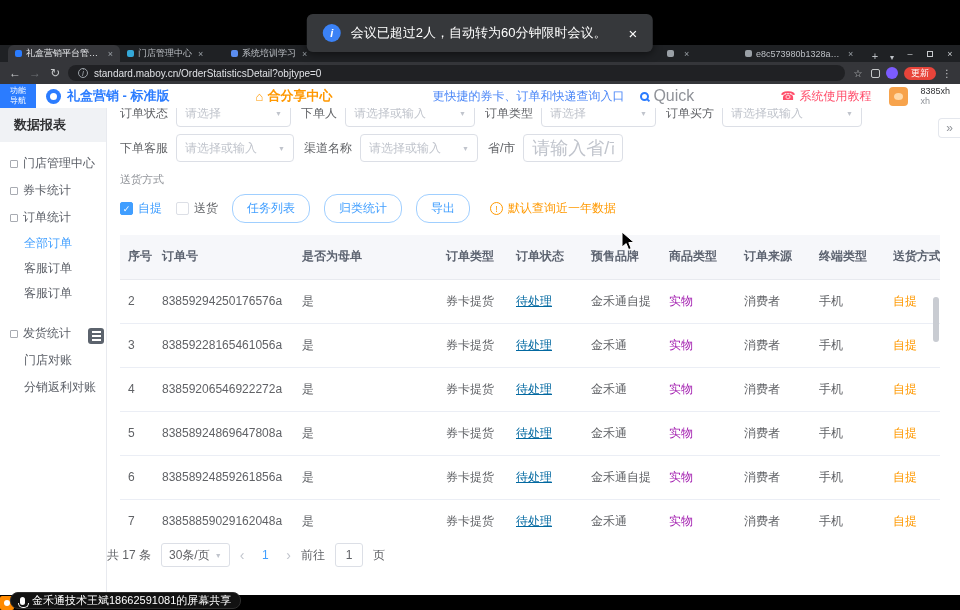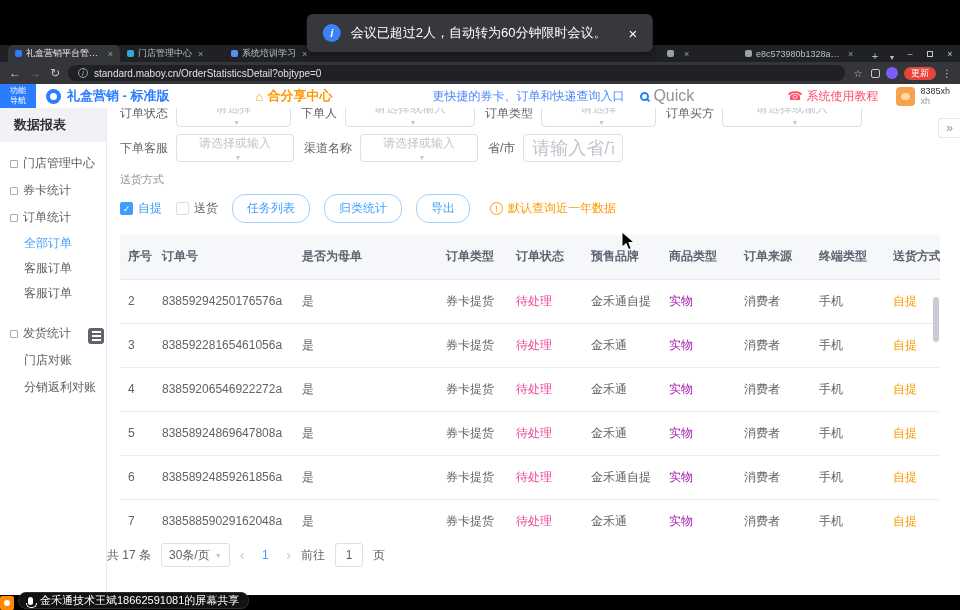--- a/index.html
+++ b/index.html
@@ -59,21 +59,21 @@
   .logotext{color:#2b7cff;font-weight:bold;font-size:13px;margin-left:6px;white-space:nowrap;}
   .sharecenter{display:flex;align-items:center;gap:4px;margin-left:86px;color:#ff9800;font-weight:bold;
                font-size:13px;white-space:nowrap;}
   .sharecenter .hico{font-size:13px;}
   .promo{color:#4a86f7;font-size:12px;margin-left:100px;white-space:nowrap;}
   .quick{display:flex;align-items:center;gap:4px;margin-left:16px;color:#909399;font-size:16px;}
   .mag{width:9px;height:9px;border:2px solid #2b7cff;border-radius:50%;position:relative;}
   .mag::after{content:"";position:absolute;width:4px;height:2px;background:#2b7cff;transform:rotate(45deg);
               right:-3px;bottom:-2px;}
   .tutorial{display:flex;align-items:center;gap:4px;color:#ff4d6a;font-size:12px;margin-left:auto;white-space:nowrap;}
-  .userbox{display:flex;align-items:center;gap:5px;margin:0 10px 0 18px;}
+  .userbox{display:flex;align-items:center;gap:12px;margin:0 10px 0 18px;}
   .uavatar{width:19px;height:19px;border-radius:4px;background:#f7a34c;position:relative;}
   .uavatar::after{content:"";position:absolute;left:5px;top:6px;width:9px;height:7px;border-radius:50%;background:#ffd9a8;}
   .uname{font-size:9px;color:#303133;line-height:1.15;}
   .uname .sub{color:#909399;}
 
   
   .content{position:absolute;top:108px;left:0;width:960px;height:487px;background:#fff;display:flex;overflow:hidden;}
 
   .sidebar{width:107px;border-right:1px solid #e8eaef;position:relative;flex:0 0 auto;}
   .sb-section{height:34px;background:#f0f2f5;display:flex;align-items:center;padding-left:14px;
@@ -94,21 +94,21 @@
   .collapse-tab{position:absolute;top:10px;right:0;width:22px;height:20px;background:#fff;
                 border:1px solid #e4e7ed;border-right:none;border-radius:4px 0 0 4px;color:#909399;
                 display:flex;align-items:center;justify-content:center;font-size:12px;cursor:pointer;z-index:5;}
 
   .frow{display:flex;align-items:center;padding-left:13px;gap:10px;}
   .frow1{margin-top:-9px;}
   .frow2{margin-top:7px;}
   .ffield{display:flex;align-items:center;gap:8px;white-space:nowrap;}
   .flabel{color:#606266;font-size:12px;}
   .fselect{height:28px;border:1px solid #dcdfe6;border-radius:4px;display:flex;align-items:center;
-           padding:0 8px;background:#fff;cursor:pointer;flex-direction:column;}
+           padding:0 8px;background:#fff;cursor:pointer;}
   .fselect .ph{color:#c0c4cc;font-size:12px;flex:1;overflow:hidden;}
   .fselect .arr{color:#c0c4cc;font-size:7px;margin-left:6px;}
   .w115{width:115px;} .w130{width:130px;} .w140{width:140px;} .w118{width:118px;}
   .finput{width:100px;height:28px;border:1px solid #dcdfe6;border-radius:4px;padding:4px 8px;font-size:18px;
           color:#606266;font-family:inherit;outline:none;}
   .finput::placeholder{color:#c0c4cc;}
 
   .dlabel{margin:10px 0 0 13px;font-size:11px;color:#909399;}
   .frow3{margin-top:7px;gap:14px;}
   .cb{display:flex;align-items:center;gap:5px;cursor:pointer;}
@@ -121,38 +121,38 @@
         font-size:12px;font-family:inherit;cursor:pointer;white-space:nowrap;}
   .hint{display:flex;align-items:center;gap:5px;color:#ff9900;font-size:12px;margin-left:6px;white-space:nowrap;}
   .bulb{width:13px;height:13px;border:1px solid #ff9900;border-radius:50%;font-size:9px;display:flex;
         align-items:center;justify-content:center;color:#ff9900;}
 
   .twrap{margin:12px 0 0 13px;width:820px;height:300px;overflow:hidden;position:relative;}
   table{width:820px;border-collapse:collapse;table-layout:fixed;}
   th,td{text-align:left;padding:0 4px 0 8px;white-space:nowrap;font-size:12px;}
   thead th{height:44px;background:#f6f7fa;color:#5c6370;font-weight:bold;border-bottom:1px solid #e8eaef;}
   tbody td{height:44px;border-bottom:1px solid #ebeef5;color:#606266;}
-  .c-status{color:#ec4899;} .c-ptype{color:#a21caf;margin-left:24px;} .c-delivery{color:#ff9900;}
+  .c-status{color:#0369a1;text-decoration:underline;} .c-ptype{color:#a21caf;margin-left:24px;} .c-delivery{color:#ff9900;}
   .vscroll{position:absolute;right:1px;top:62px;width:6px;height:45px;border-radius:3px;background:#c9ccd2;cursor:grab;}
 
   .pagination{margin-top:8px;display:flex;align-items:center;justify-content:flex-start;gap:10px;
               padding-right:14px;font-size:12px;color:#606266;}
   .psize{height:24px;border:1px solid #dcdfe6;border-radius:3px;display:flex;align-items:center;gap:5px;
          padding:0 7px;cursor:pointer;}
   .psize .arr{color:#c0c4cc;font-size:7px;}
   .pbtn{color:#c0c4cc;font-size:14px;cursor:pointer;}
   .pnum{color:#409eff;min-width:22px;text-align:center;cursor:pointer;}
   .pinput{width:28px;height:24px;border:1px solid #dcdfe6;border-radius:3px;text-align:center;font-size:12px;
           color:#606266;font-family:inherit;outline:none;}
 
   
   .bottombar{position:absolute;bottom:0;left:0;width:960px;height:15px;background:#000;}
   .taskicon{position:absolute;left:0;bottom:0;width:14px;height:14px;background:#ff8a00;border-radius:2px;}
   .taskicon::after{content:"";position:absolute;left:4px;top:4px;width:6px;height:6px;border-radius:50%;background:#fff;}
-  .sharepill{position:absolute;left:18px;bottom:1px;height:17px;background:#121212;border:1px solid #2e2e2e;
+  .sharepill{position:absolute;left:10px;bottom:1px;height:17px;background:#121212;border:1px solid #2e2e2e;
              border-radius:8px;display:flex;align-items:center;gap:6px;padding:0 9px;color:#fff;font-size:11px;
              white-space:nowrap;z-index:40;}
   .mic{width:5px;height:8px;background:#fff;border-radius:3px;position:relative;margin-right:1px;}
   .mic::after{content:"";position:absolute;left:-2.5px;bottom:-3px;width:9px;height:4px;border:1px solid #fff;
               border-top:none;border-radius:0 0 5px 5px;}
 
   .cursor{position:absolute;left:621px;top:231px;z-index:70;}
 </style>
 </head>
 <body>

